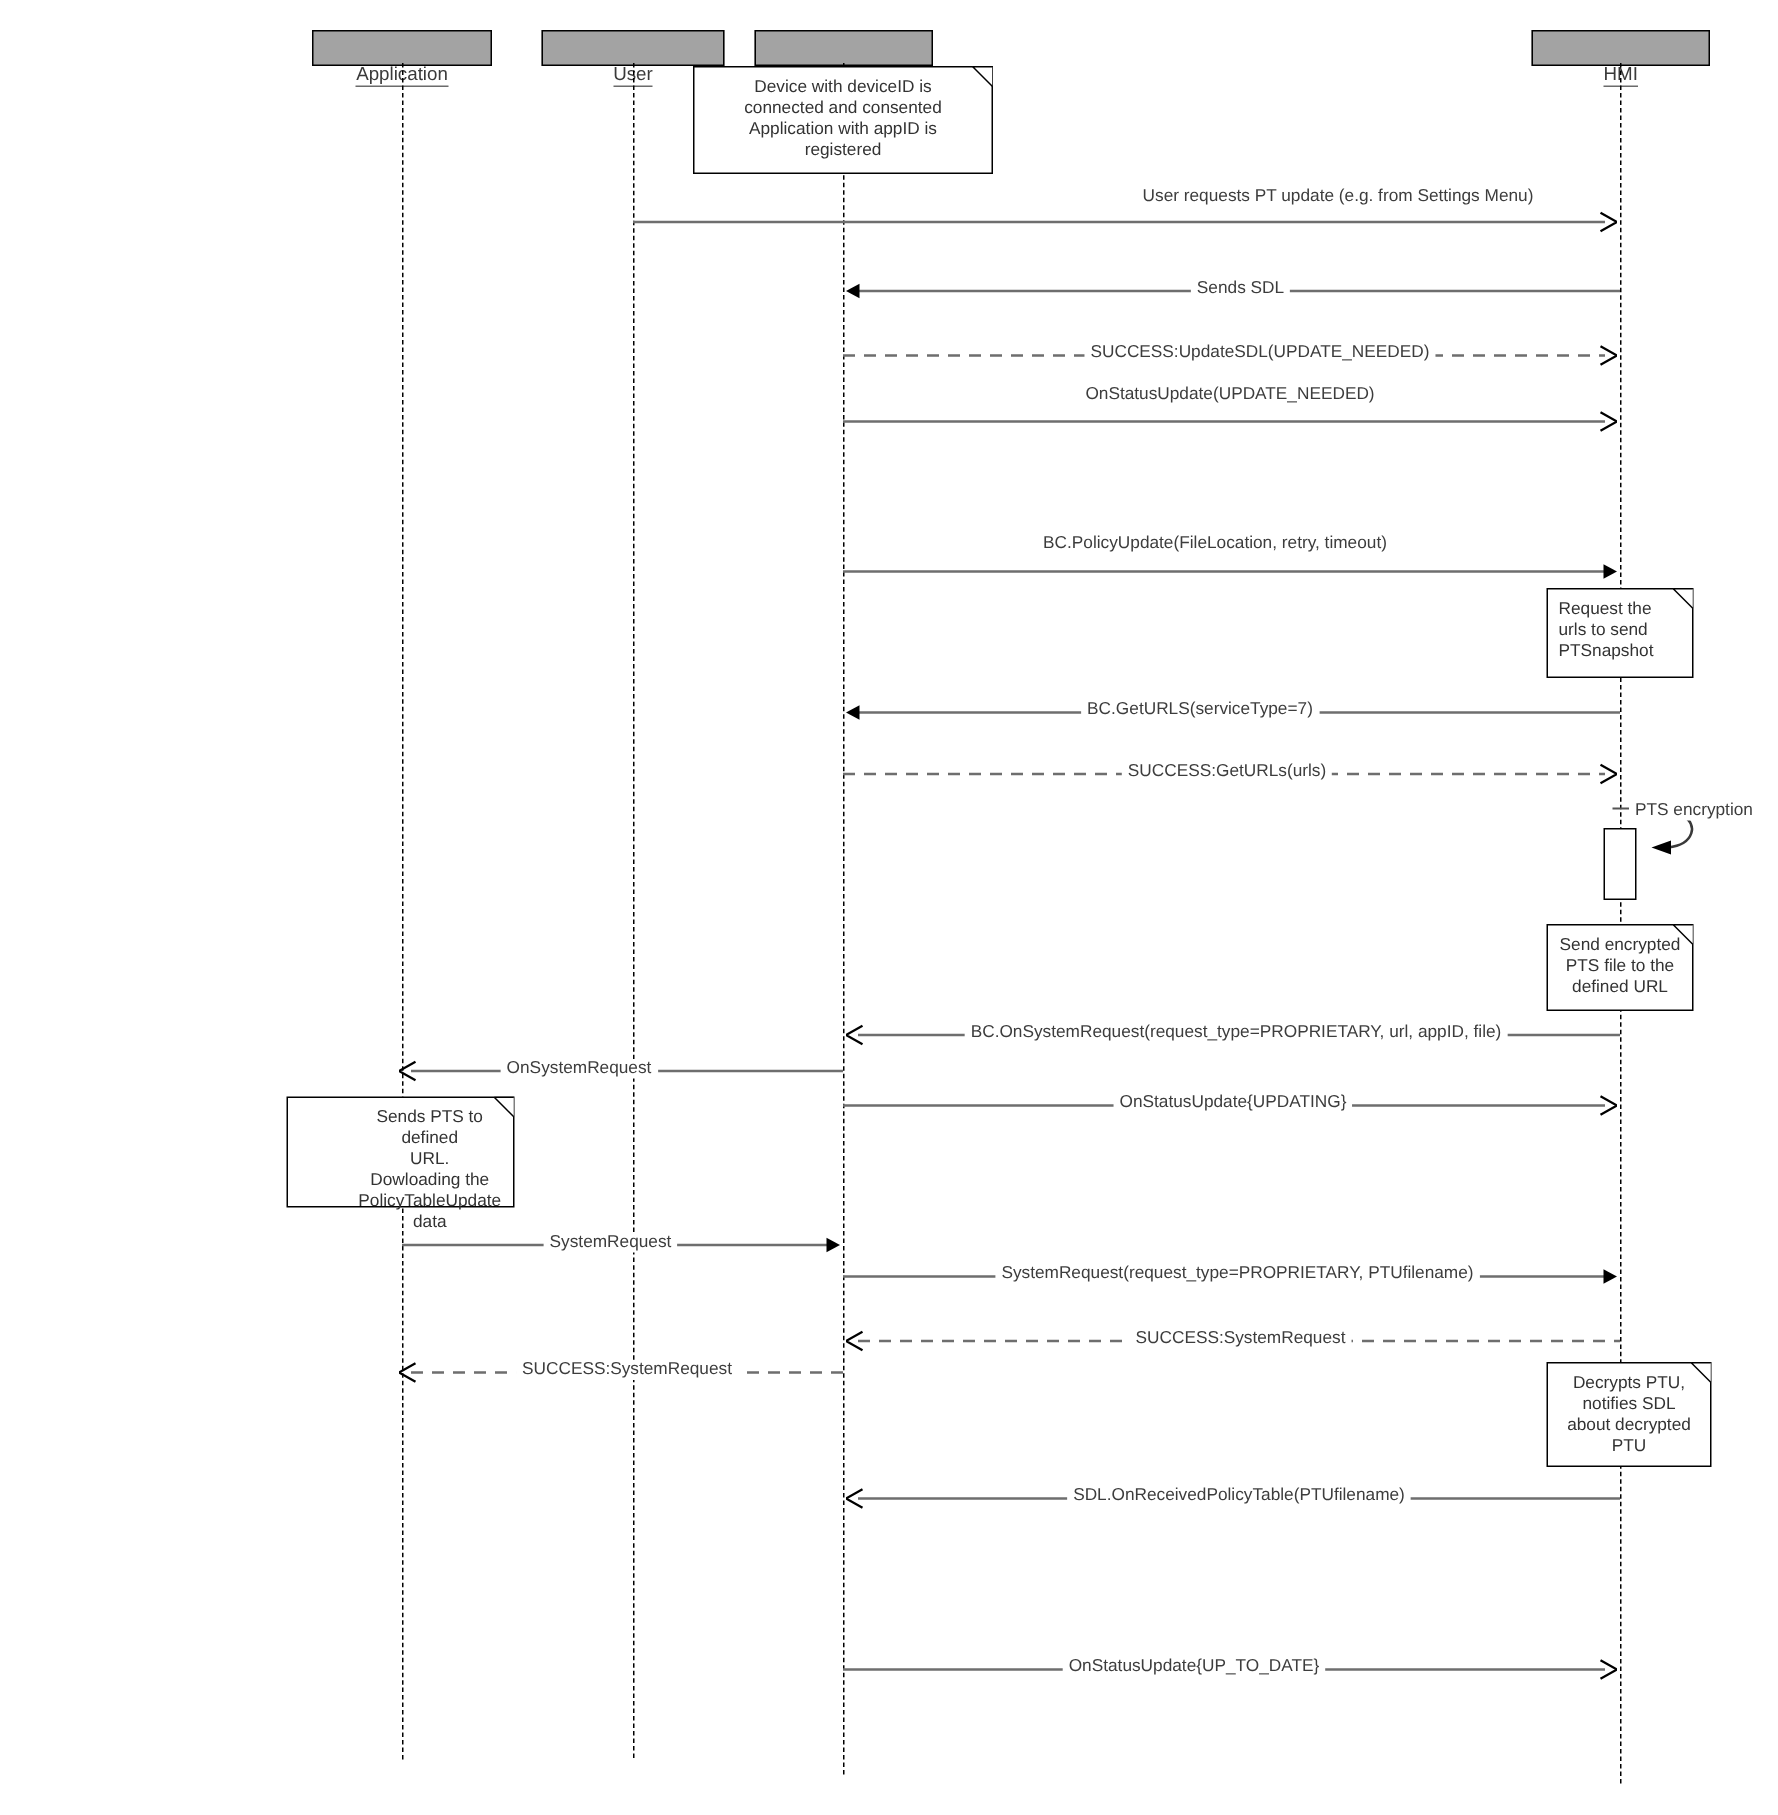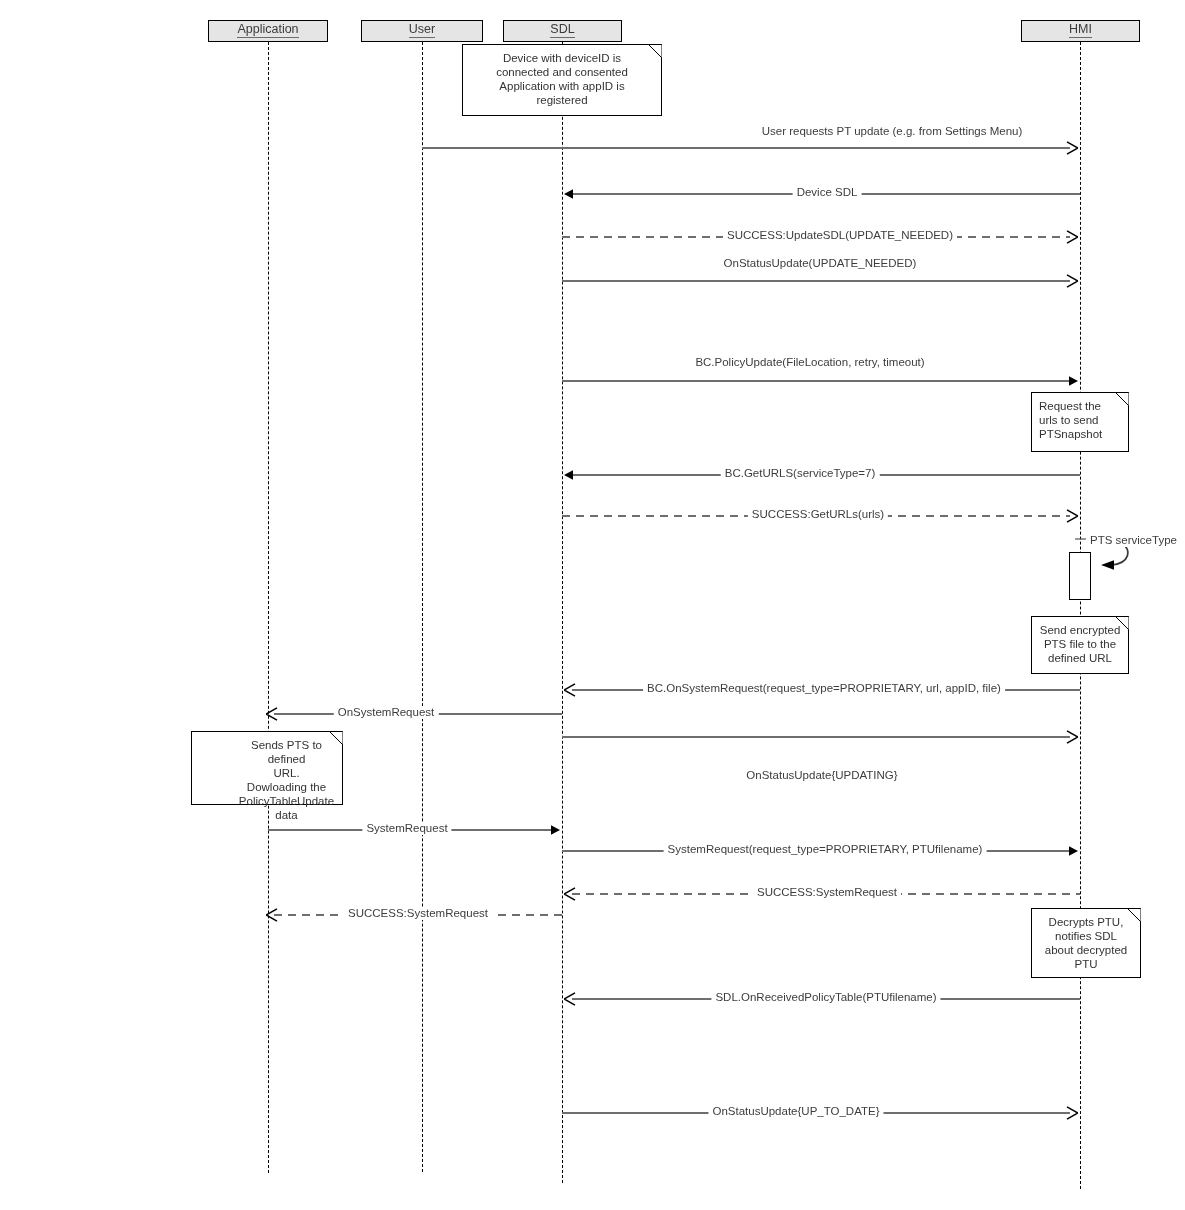--- a/index.html
+++ b/index.html
@@ -15,26 +15,26 @@
     height:1210px;
     background:#fff;
     overflow:hidden;
   }
 
   
   .actor-box{
     position:absolute;
     box-sizing:border-box;
     border:1px solid #000;
-    background:#e5e5e5;
+    background:#a3a3a3;
     text-align:center;
     font-size:12.5px;
     color:#3a3a3a;
     line-height:1;
-    padding-top:2px;
+    padding-top:22px;
     height:22px;
   }
   .actor-box span{
     border-bottom:1px solid #6b6b6b;
     padding-bottom:1px;
   }
 
   
   .lifeline{
     position:absolute;
@@ -131,21 +131,21 @@
         <path d="M645,3.8 L656,10 L645,16.2" fill="none" stroke="#000" stroke-width="1.5"></path>
       </svg>
     </div>
     <div class="msg-label" style="left: 892px; top: 138px;">User requests PT update (e.g. from Settings Menu)</div>
     <div class="msg" style="left: 564px; top: 184px; width: 516px; height: 20px;">
       <svg width="516" height="20" style="position: absolute; left: 0px; top: 0px;">
         <line x1="8" x2="516" y1="10" y2="10" stroke="#6e6e6e" stroke-width="1.8"></line>
         <path d="M0,10 L9,5.2 L9,14.8 Z" fill="#000"></path>
       </svg>
     </div>
-    <div class="msg-label" style="left: 827px; top: 199px;">Device SDL</div>
+    <div class="msg-label" style="left: 827px; top: 199px;">Sends SDL</div>
     <div class="msg" style="left: 562px; top: 227px; width: 516px; height: 20px;">
       <svg width="516" height="20" style="position: absolute; left: 0px; top: 0px;">
         <line x1="0" x2="508" y1="10" y2="10" stroke="#6e6e6e" stroke-width="1.8" stroke-dasharray="8,6"></line>
         <path d="M505,3.8 L516,10 L505,16.2" fill="none" stroke="#000" stroke-width="1.5"></path>
       </svg>
     </div>
     <div class="msg-label" style="left: 840px; top: 242px;">SUCCESS:UpdateSDL(UPDATE_NEEDED)</div>
     <div class="msg" style="left: 562px; top: 271px; width: 516px; height: 20px;">
       <svg width="516" height="20" style="position: absolute; left: 0px; top: 0px;">
         <line x1="0" x2="508" y1="10" y2="10" stroke="#6e6e6e" stroke-width="1.8"></line>
@@ -187,21 +187,21 @@
         <path d="M11,3.8 L0,10 L11,16.2" fill="none" stroke="#000" stroke-width="1.5"></path>
       </svg>
     </div>
     <div class="msg-label" style="left: 386px; top: 719px;">OnSystemRequest</div>
     <div class="msg" style="left: 562px; top: 727px; width: 516px; height: 20px;">
       <svg width="516" height="20" style="position: absolute; left: 0px; top: 0px;">
         <line x1="0" x2="508" y1="10" y2="10" stroke="#6e6e6e" stroke-width="1.8"></line>
         <path d="M505,3.8 L516,10 L505,16.2" fill="none" stroke="#000" stroke-width="1.5"></path>
       </svg>
     </div>
-    <div class="msg-label" style="left: 822px; top: 742px; margin-top: 40px;">OnStatusUpdate{UPDATING}</div>
+    <div class="msg-label" style="left: 822px; top: 742px;">OnStatusUpdate{UPDATING}</div>
     <div class="msg" style="left: 268px; top: 820px; width: 292px; height: 20px;">
       <svg width="292" height="20" style="position: absolute; left: 0px; top: 0px;">
         <line x1="0" x2="284" y1="10" y2="10" stroke="#6e6e6e" stroke-width="1.8"></line>
         <path d="M292,10 L283,5.2 L283,14.8 Z" fill="#000"></path>
       </svg>
     </div>
     <div class="msg-label" style="left: 407px; top: 835px;">SystemRequest</div>
     <div class="msg" style="left: 562px; top: 841px; width: 516px; height: 20px;">
       <svg width="516" height="20" style="position: absolute; left: 0px; top: 0px;">
         <line x1="0" x2="508" y1="10" y2="10" stroke="#6e6e6e" stroke-width="1.8"></line>
@@ -236,14 +236,14 @@
         <path d="M505,3.8 L516,10 L505,16.2" fill="none" stroke="#000" stroke-width="1.5"></path>
       </svg>
     </div>
     <div class="msg-label" style="left: 796px; top: 1118px; text-align: center;">OnStatusUpdate{UP_TO_DATE}</div>
     <div class="activation" style="left: 1069px; top: 552px; width: 22px; height: 48px;"></div>
     <svg width="120" height="70" style="position: absolute; left: 1070px; top: 533px;">
       <line x1="5" y1="6" x2="16" y2="6" stroke="#555" stroke-width="1.2"></line>
       <path d="M52,11 C62,16 60,30 42,32" fill="none" stroke="#3a3a3a" stroke-width="1.7"></path>
       <path d="M31,32 L44,27.3 L44,36.7 Z" fill="#000"></path>
     </svg>
-    <div class="msg-label" style="left: 1086px; top: 547px; transform: translate(0px, -100%);">PTS serviceType</div>
+    <div class="msg-label" style="left: 1086px; top: 547px; transform: translate(0px, -100%);">PTS encryption</div>
   </div>
 
 </body></html>

